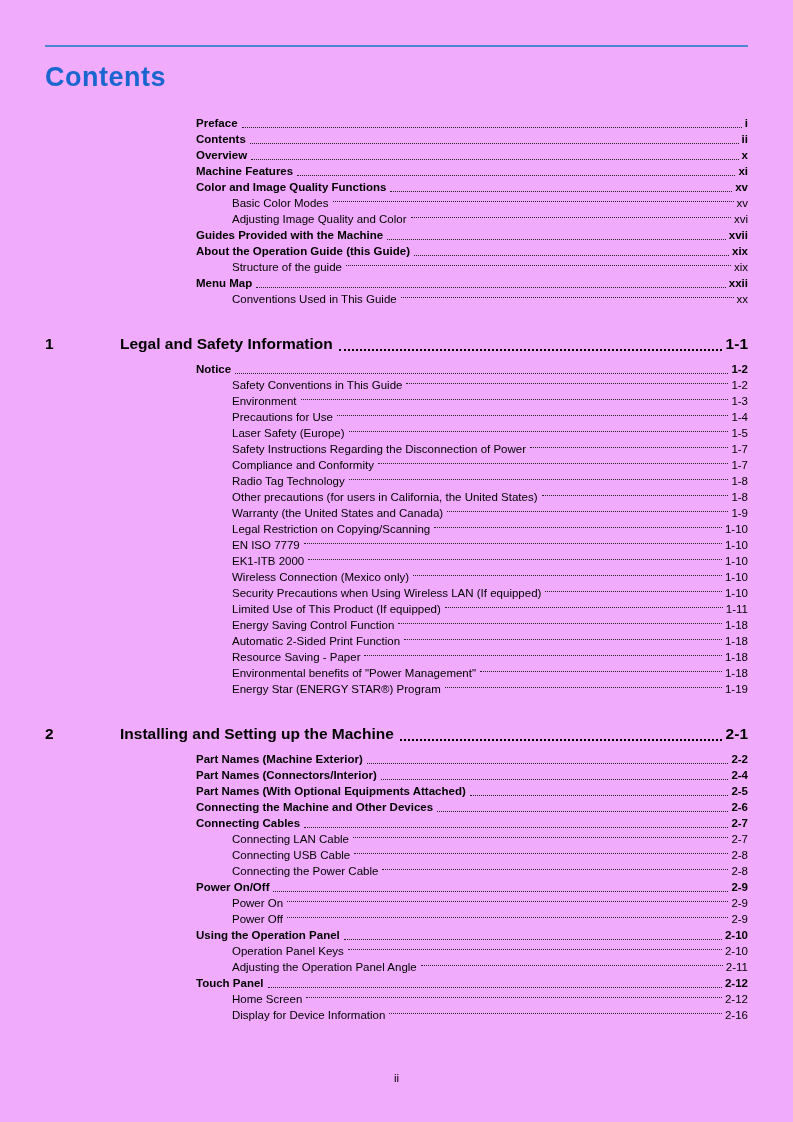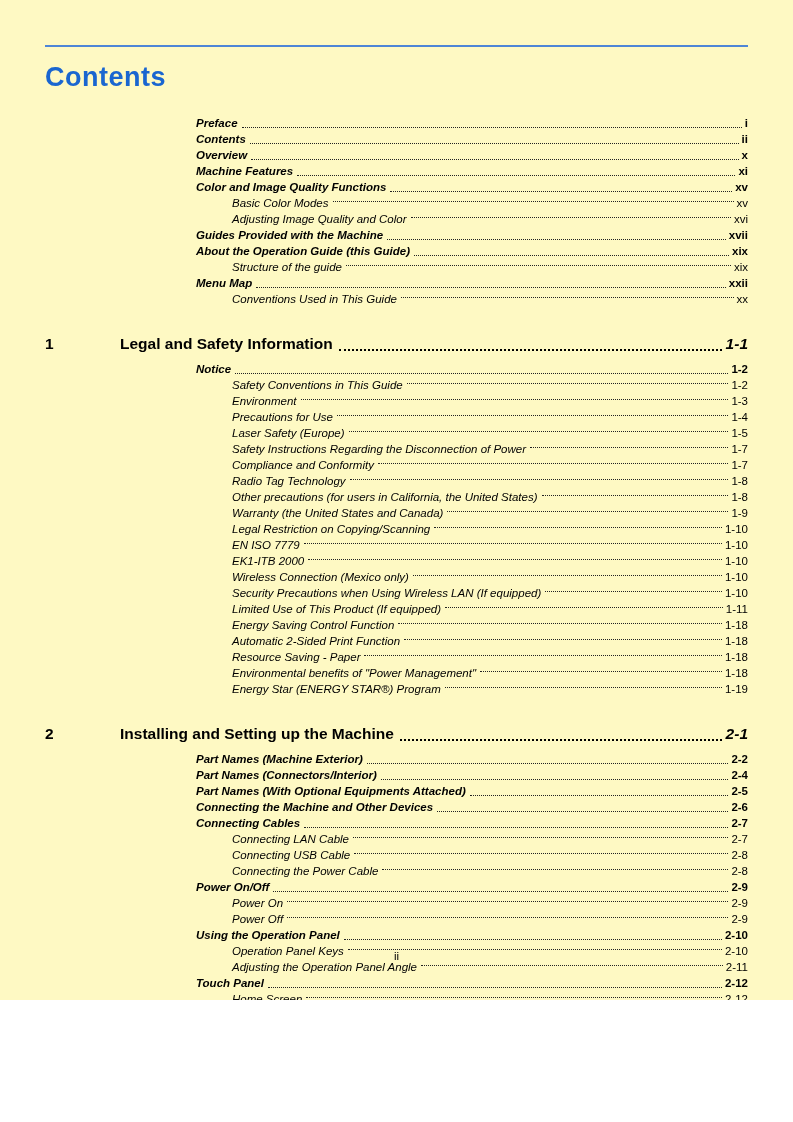--- a/index.html
+++ b/index.html
@@ -5,24 +5,24 @@
   html, body {
     margin: 0;
     padding: 0;
     background: #ffffff;
     font-family: "Liberation Sans", "DejaVu Sans", sans-serif;
     color: #000;
   }
   .page {
     position: relative;
     width: 793px;
-    height: 1000px;
+    height: 1122px;
     box-sizing: border-box;
     padding: 45px 45px 0 45px;
-    background: #fef9c3;
+    background: #f0abfc;
     overflow: hidden;
   }
   .top-rule {
     height: 2px;
     background: #4e86d6;
   }
   .title {
     margin: 14px 0 0 0;
     font-size: 27px;
     line-height: 32px;
@@ -38,31 +38,31 @@
     display: flex;
     align-items: flex-end;
     font-size: 15.5px;
     line-height: 22px;
     font-weight: bold;
     margin-top: 26px;
     margin-bottom: 6px;
   }
   .chapter-num { width: 75px; flex: 0 0 75px; }
   .chapter-title { white-space: nowrap; }
-  .chapter-page { white-space: nowrap; font-style: italic; }
+  .chapter-page { white-space: nowrap; }
   .toc-row {
     display: flex;
     align-items: flex-end;
     font-size: 11.5px;
     line-height: 16px;
     height: 16px;
   }
   .toc-row.lvl1 { padding-left: 151px; font-weight: bold; }
   .toc-row.lvl2 { padding-left: 187px; font-weight: normal; align-items: center; }
-  .label { white-space: nowrap; font-style: italic; }
+  .label { white-space: nowrap; }
   .pg { white-space: nowrap; }
   .dots {
     flex: 1 1 auto;
     min-width: 12px;
     border-bottom: 1px dotted #222;
     margin: 0 3px 3px 4px;
   }
   .chapter-dots {
     border-bottom: 2px dotted #000;
     margin: 0 4px 4px 6px;

